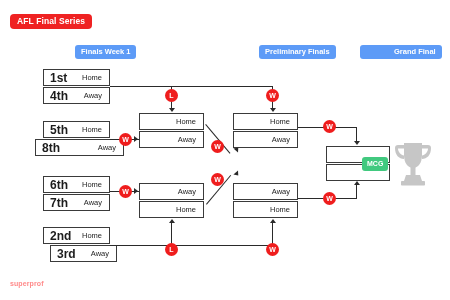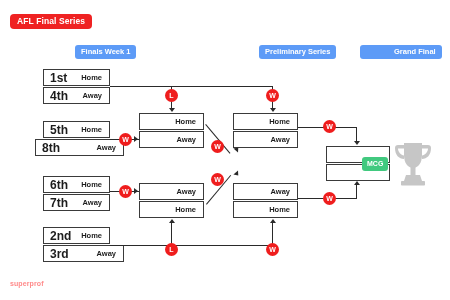--- a/index.html
+++ b/index.html
@@ -59,21 +59,21 @@
   }
   .mbox .seed {
     font-size: 12px;
     color: #1c1c1c;
     font-weight: bold;
     padding-left: 6px;
   }
   .mbox .side {
     font-size: 7.5px;
     color: #1c1c1c;
-    font-weight: bold;
+    font-weight: normal;
     margin-left: auto;
     padding-right: 7px;
   }
 
   
   .hline {
     position: absolute;
     height: 1px;
     background: #2a2a2a;
   }
@@ -166,21 +166,21 @@
   }
 </style>
 </head>
 <body>
 
 <div id="stage">
 
   <div class="title-badge">AFL Final Series</div>
 
   <div class="round-badge" style="left:48px;">Finals Week 1</div>
-  <div class="round-badge" style="left:232px;">Preliminary Series</div>
+  <div class="round-badge" style="left:232px;">Preliminary Finals</div>
   <div class="round-badge" style="left:333px;padding-left:34px;">Grand Final</div>
 
   <div class="mbox" style="left:43px; top:69px; width:67px;">
     <span class="seed">1st</span>
     <span class="side">Home</span>
   </div>
   <div class="mbox" style="left:43px; top:87px; width:67px;">
     <span class="seed">4th</span>
     <span class="side">Away</span>
   </div>
@@ -200,21 +200,21 @@
   </div>
   <div class="mbox" style="left:43px; top:194px; width:67px;">
     <span class="seed">7th</span>
     <span class="side">Away</span>
   </div>
 
   <div class="mbox" style="left:43px; top:227px; width:67px;">
     <span class="seed">2nd</span>
     <span class="side">Home</span>
   </div>
-  <div class="mbox" style="left:43px; top:245px; width:81px;justify-content:flex-end;">
+  <div class="mbox" style="left:50px; top:245px; width:67px;justify-content:flex-end;">
     <span class="seed">3rd</span>
     <span class="side">Away</span>
   </div>
 
   <div class="mbox" style="left:139px; top:113px; width:65px;">
     <span class="side">Home</span>
   </div>
   <div class="mbox" style="left:139px; top:131px; width:65px;">
     <span class="side">Away</span>
   </div>

